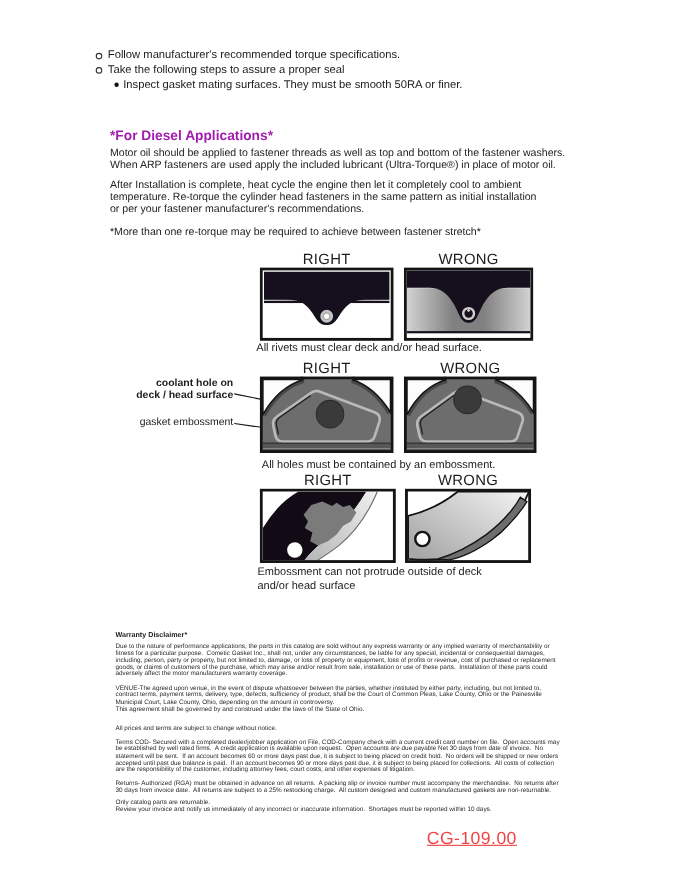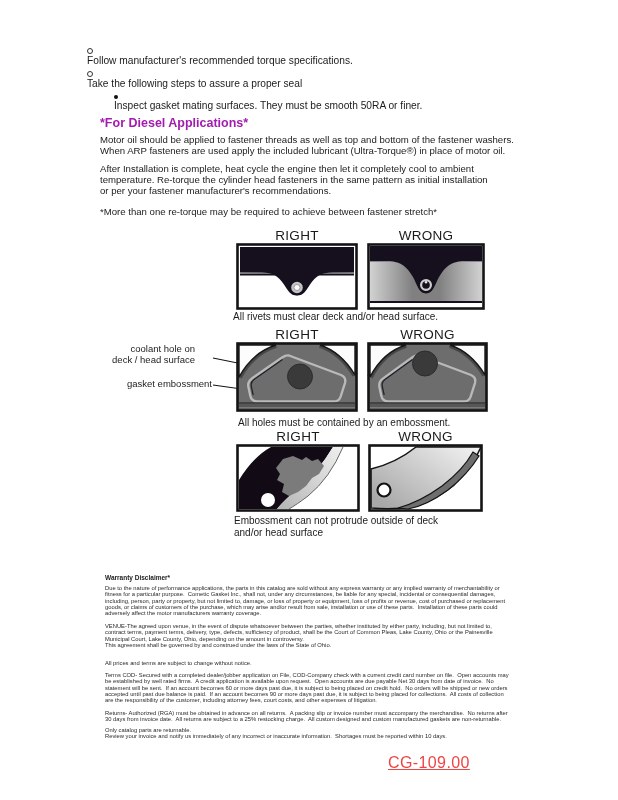--- a/index.html
+++ b/index.html
@@ -2,22 +2,22 @@
 <html><head>
 <meta charset="utf-8">
 <style>
   html,body{margin:0;padding:0;background:#fff;}
   .page{position:relative;width:618px;height:800px;background:#ffffff;overflow:hidden;
         font-family:"Liberation Sans","DejaVu Sans",sans-serif;color:#1d1d1d;}
   .abs{position:absolute;}
   .title{left:100px;top:25px;font-size:14px;font-weight:bold;color:#111;
          text-decoration:underline;letter-spacing:.1px;}
   .bullets{left:87px;top:44px;font-size:10.2px;line-height:13.4px;color:#1b1b1b;}
-  .brow{display:flex;align-items:flex-start;flex-direction:column;}
-  .brow.sub{margin-left:27px;}
+  .brow{display:flex;align-items:flex-start;}
+  .brow.sub{margin-left:17px;}
   .ring{flex:0 0 auto;width:4px;height:4px;border:1px solid #333;border-radius:50%;
         margin:4px 5px 0 0;}
   .dot{flex:0 0 auto;width:4px;height:4px;background:#111;border-radius:50%;
         margin:4.5px 4px 0 0;}
   .h2{left:100px;top:116px;font-size:12.5px;font-weight:bold;color:#a21caf;}
   .para{left:100px;width:440px;font-size:9.6px;line-height:11.2px;white-space:pre-wrap;color:#222;}
   .p1{top:134px;} .p2{top:163px;} .pnote{top:206px;}
   .dhead{font-size:13.5px;color:#1b1b1b;text-align:center;letter-spacing:.3px;}
   .caption{font-size:10px;color:#1c1c1c;white-space:pre-wrap;line-height:12px;}
   .dlabel{font-size:9.5px;line-height:10.8px;text-align:right;white-space:pre-wrap;color:#1c1c1c;}
@@ -97,21 +97,21 @@
     <circle cx="59" cy="42" r="3.8" fill="#16101e"></circle>
     <circle cx="59" cy="39.3" r="1.2" fill="#e8e8e8"></circle>
     <rect x="1.5" y="1.5" width="115" height="64" fill="none" stroke="#141414" stroke-width="2.6"></rect>
   </svg>
 
   <div class="abs caption" style="left:233px;top:311px;">All rivets must clear deck and/or head surface.</div>
 
   <div class="abs dhead" style="left:236px;top:327px;width:122px;">RIGHT</div>
   <div class="abs dhead" style="left:367px;top:327px;width:121px;">WRONG</div>
 
-  <div class="abs dlabel" style="left:95px;top:344px;width:100px;">coolant hole on
+  <div class="abs dlabel" style="left:112px;top:344px;width:100px;font-weight:bold;">coolant hole on
 deck / head surface</div>
   <div class="abs dlabel" style="left:112px;top:379px;width:100px;">gasket embossment</div>
 
   <svg class="abs" style="left:208px;top:352px;" width="95" height="45" viewBox="0 0 95 45">
     <line x1="5" y1="6" x2="88" y2="23" stroke="#141414" stroke-width="1.1"></line>
     <line x1="5" y1="33" x2="55" y2="40" stroke="#141414" stroke-width="1.1"></line>
   </svg>
 
   <svg class="abs" style="left:236px;top:342px;" width="122" height="70" viewBox="0 0 122 70">
     <rect x="1.5" y="1.5" width="119" height="67" fill="#6d6d6d"></rect>

